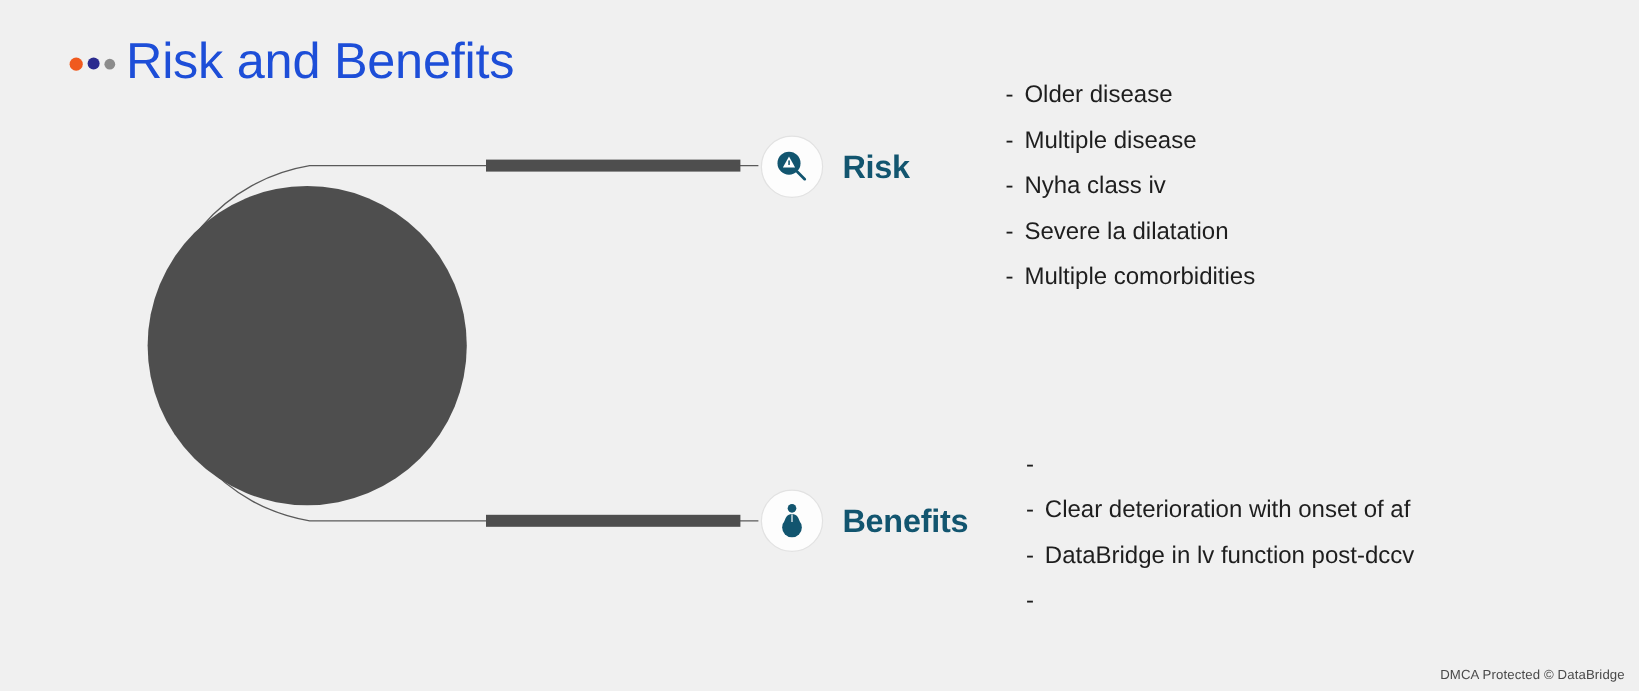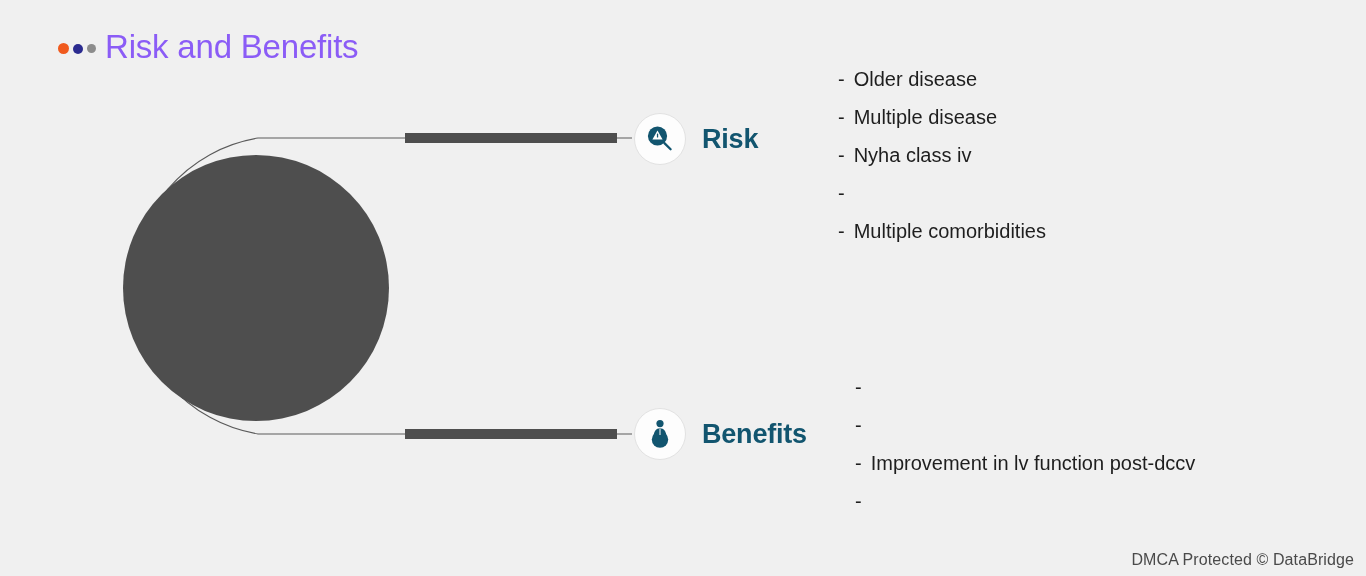--- a/index.html
+++ b/index.html
@@ -41,23 +41,23 @@
   }
   .dot {
     border-radius: 50%;
     display: block;
   }
   .dot.d1 { width: 11px; height: 11px; background: #f05a1e; }
   .dot.d2 { width: 10px; height: 10px; background: #2b2b8f; }
   .dot.d3 { width: 9px;  height: 9px;  background: #8c8c8c; }
 
   .page-title {
-    font-size: 33px;
+    font-size: 42px;
     font-weight: 400;
-    color: #8b5cf6;
+    color: #1d4ed8;
     letter-spacing: -0.2px;
     line-height: 1;
     white-space: nowrap;
   }
 
   
   .diagram {
     position: absolute;
     left: 0;
     top: 0;
@@ -119,21 +119,21 @@
     color: #1e1e1e;
     font-size: 20px;
     line-height: 1;
   }
 
   
   .watermark {
     position: absolute;
     right: 12px;
     bottom: 7px;
-    font-size: 16px;
+    font-size: 11px;
     color: #4a4a4a;
     letter-spacing: 0.1px;
     white-space: nowrap;
   }
 </style>
 </head>
 <body>
 
 <div class="slide">
 
@@ -189,37 +189,39 @@
     <div class="list-item">
       <span class="li-dash">-</span>
       <span>Multiple disease</span>
     </div>
     <div class="list-item">
       <span class="li-dash">-</span>
       <span>Nyha class iv</span>
     </div>
     <div class="list-item">
       <span class="li-dash">-</span>
+      <span>Severe la dilatation</span>
     </div>
     <div class="list-item">
       <span class="li-dash">-</span>
       <span>Multiple comorbidities</span>
     </div>
   </div>
 
   <div class="list benefit-list">
     <div class="list-item">
       <span class="li-dash">-</span>
     </div>
     <div class="list-item">
       <span class="li-dash">-</span>
-    </div>
-    <div class="list-item">
-      <span class="li-dash">-</span>
-      <span>Improvement in lv function post-dccv</span>
+      <span>Clear deterioration with onset of af</span>
+    </div>
+    <div class="list-item">
+      <span class="li-dash">-</span>
+      <span>DataBridge in lv function post-dccv</span>
     </div>
     <div class="list-item">
       <span class="li-dash">-</span>
     </div>
   </div>
 
   <div class="watermark">DMCA Protected © DataBridge</div>
 
 </div>
 

